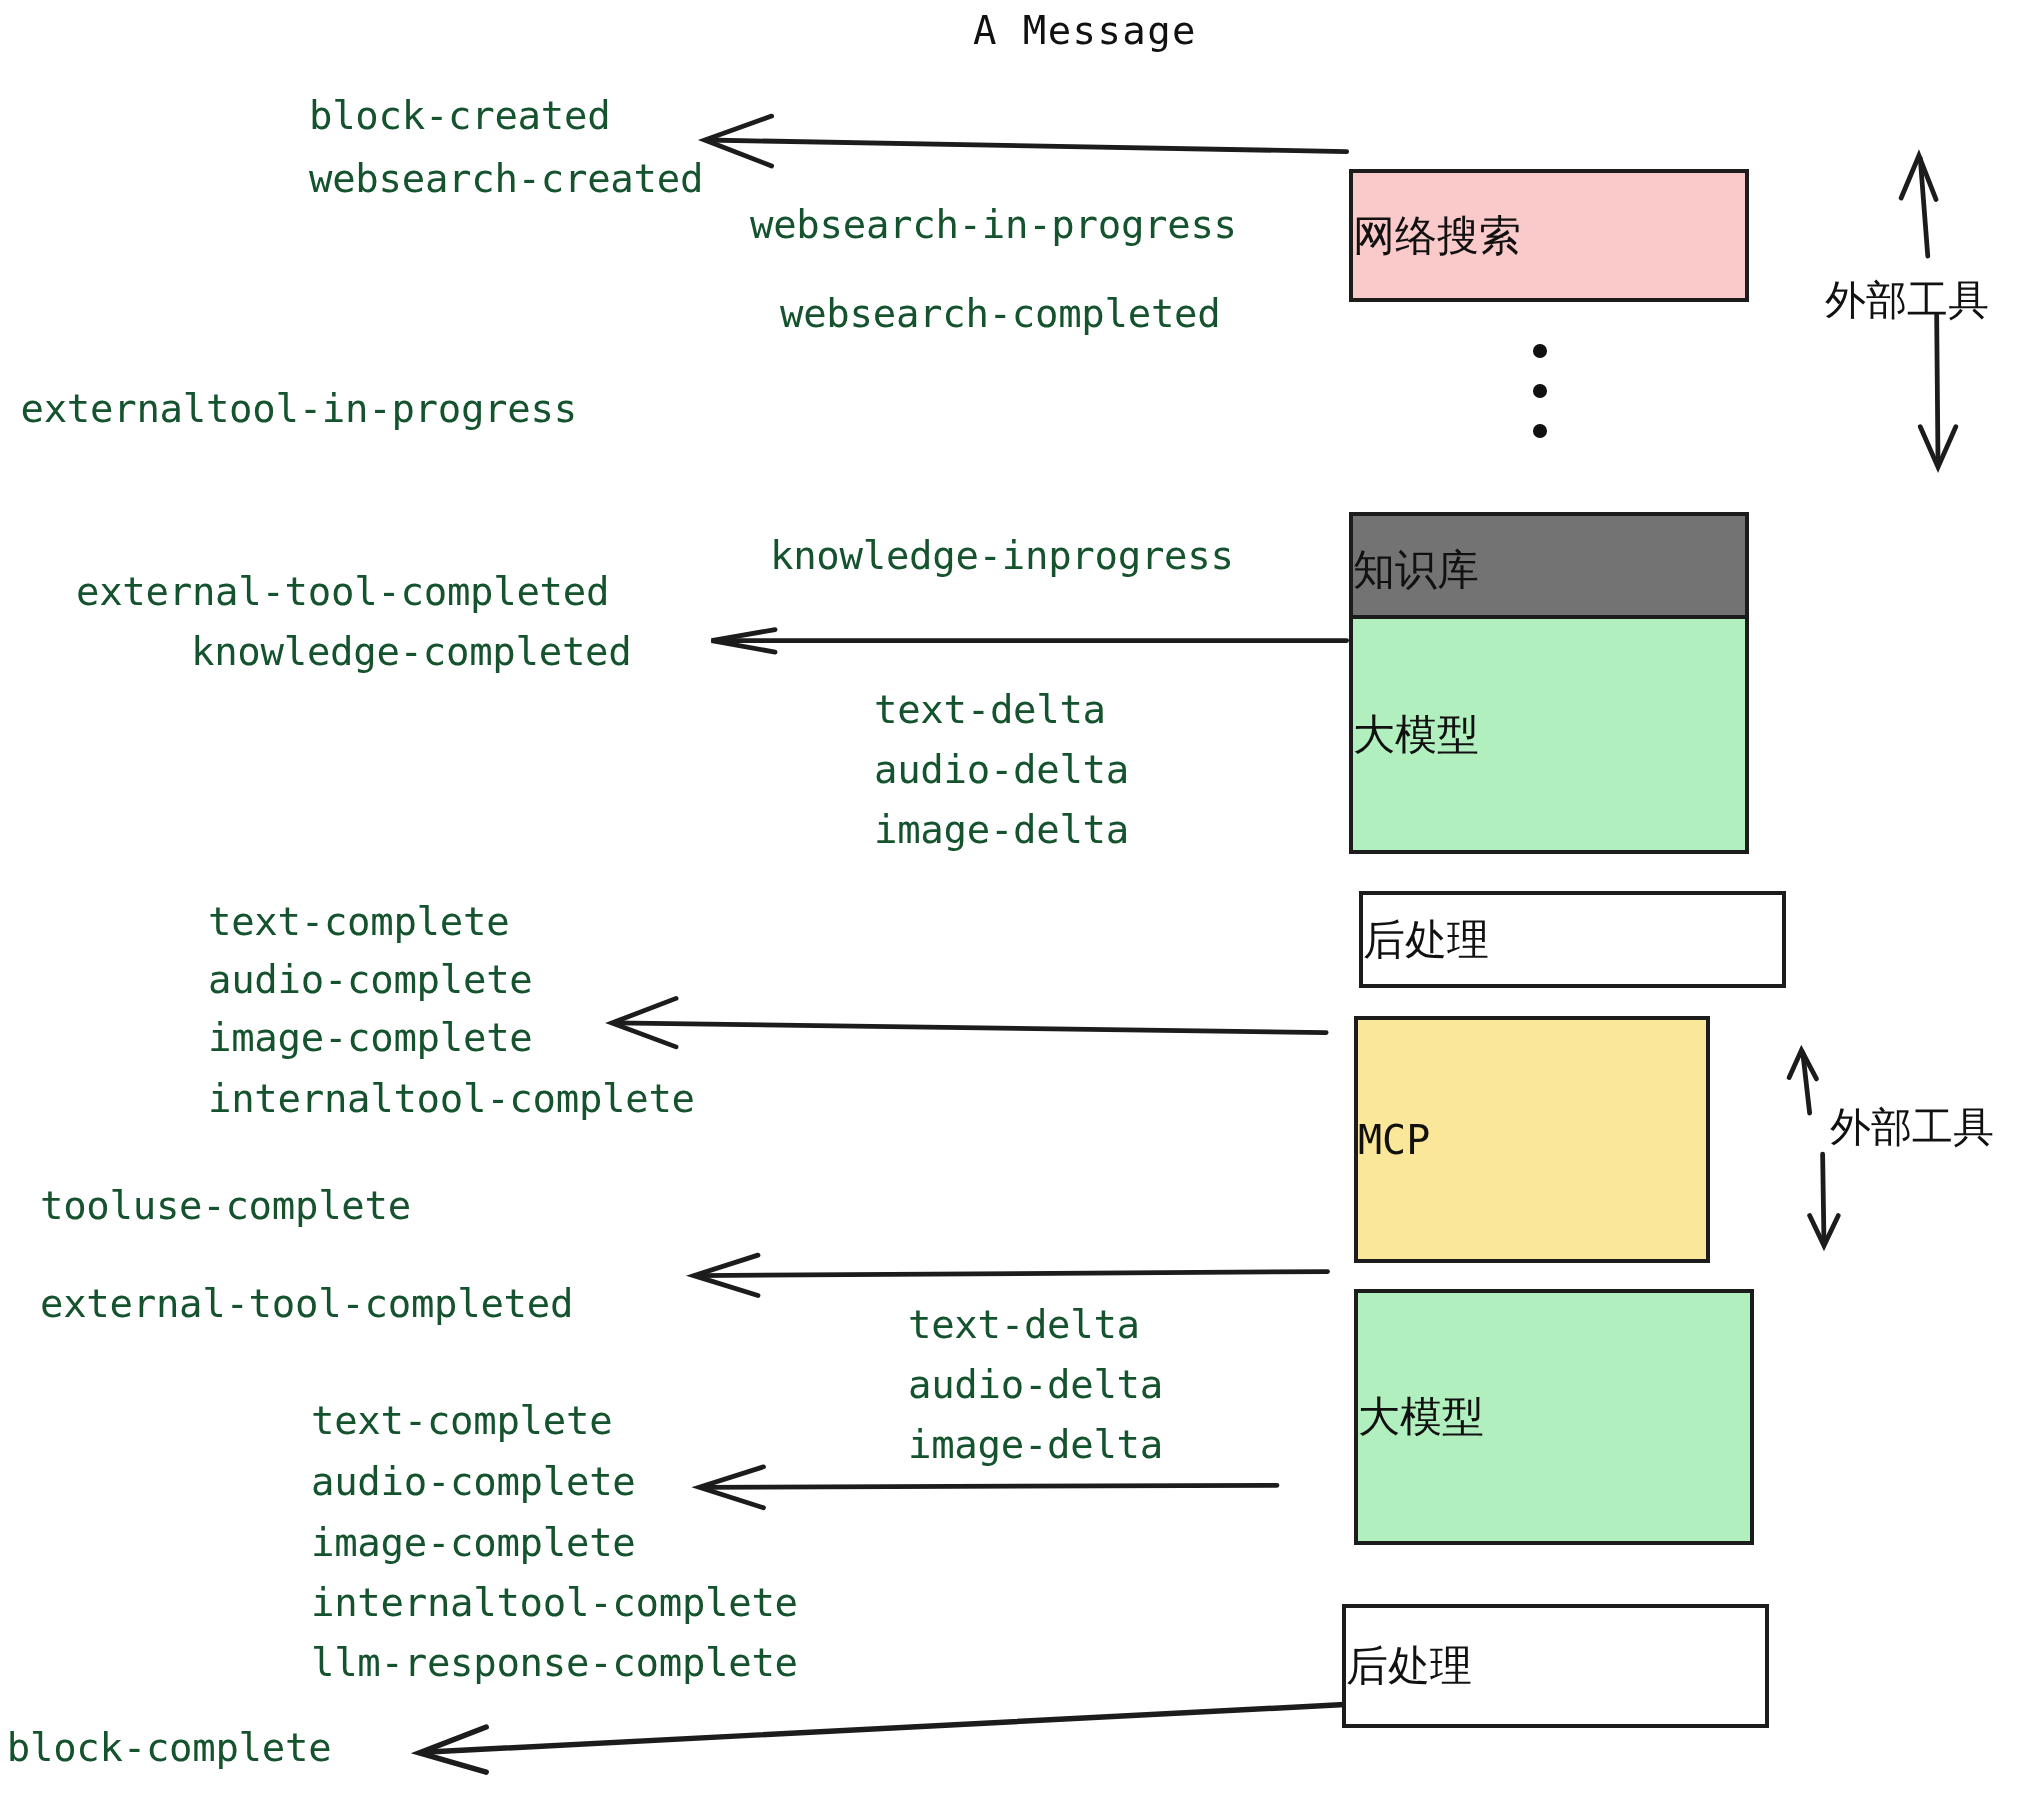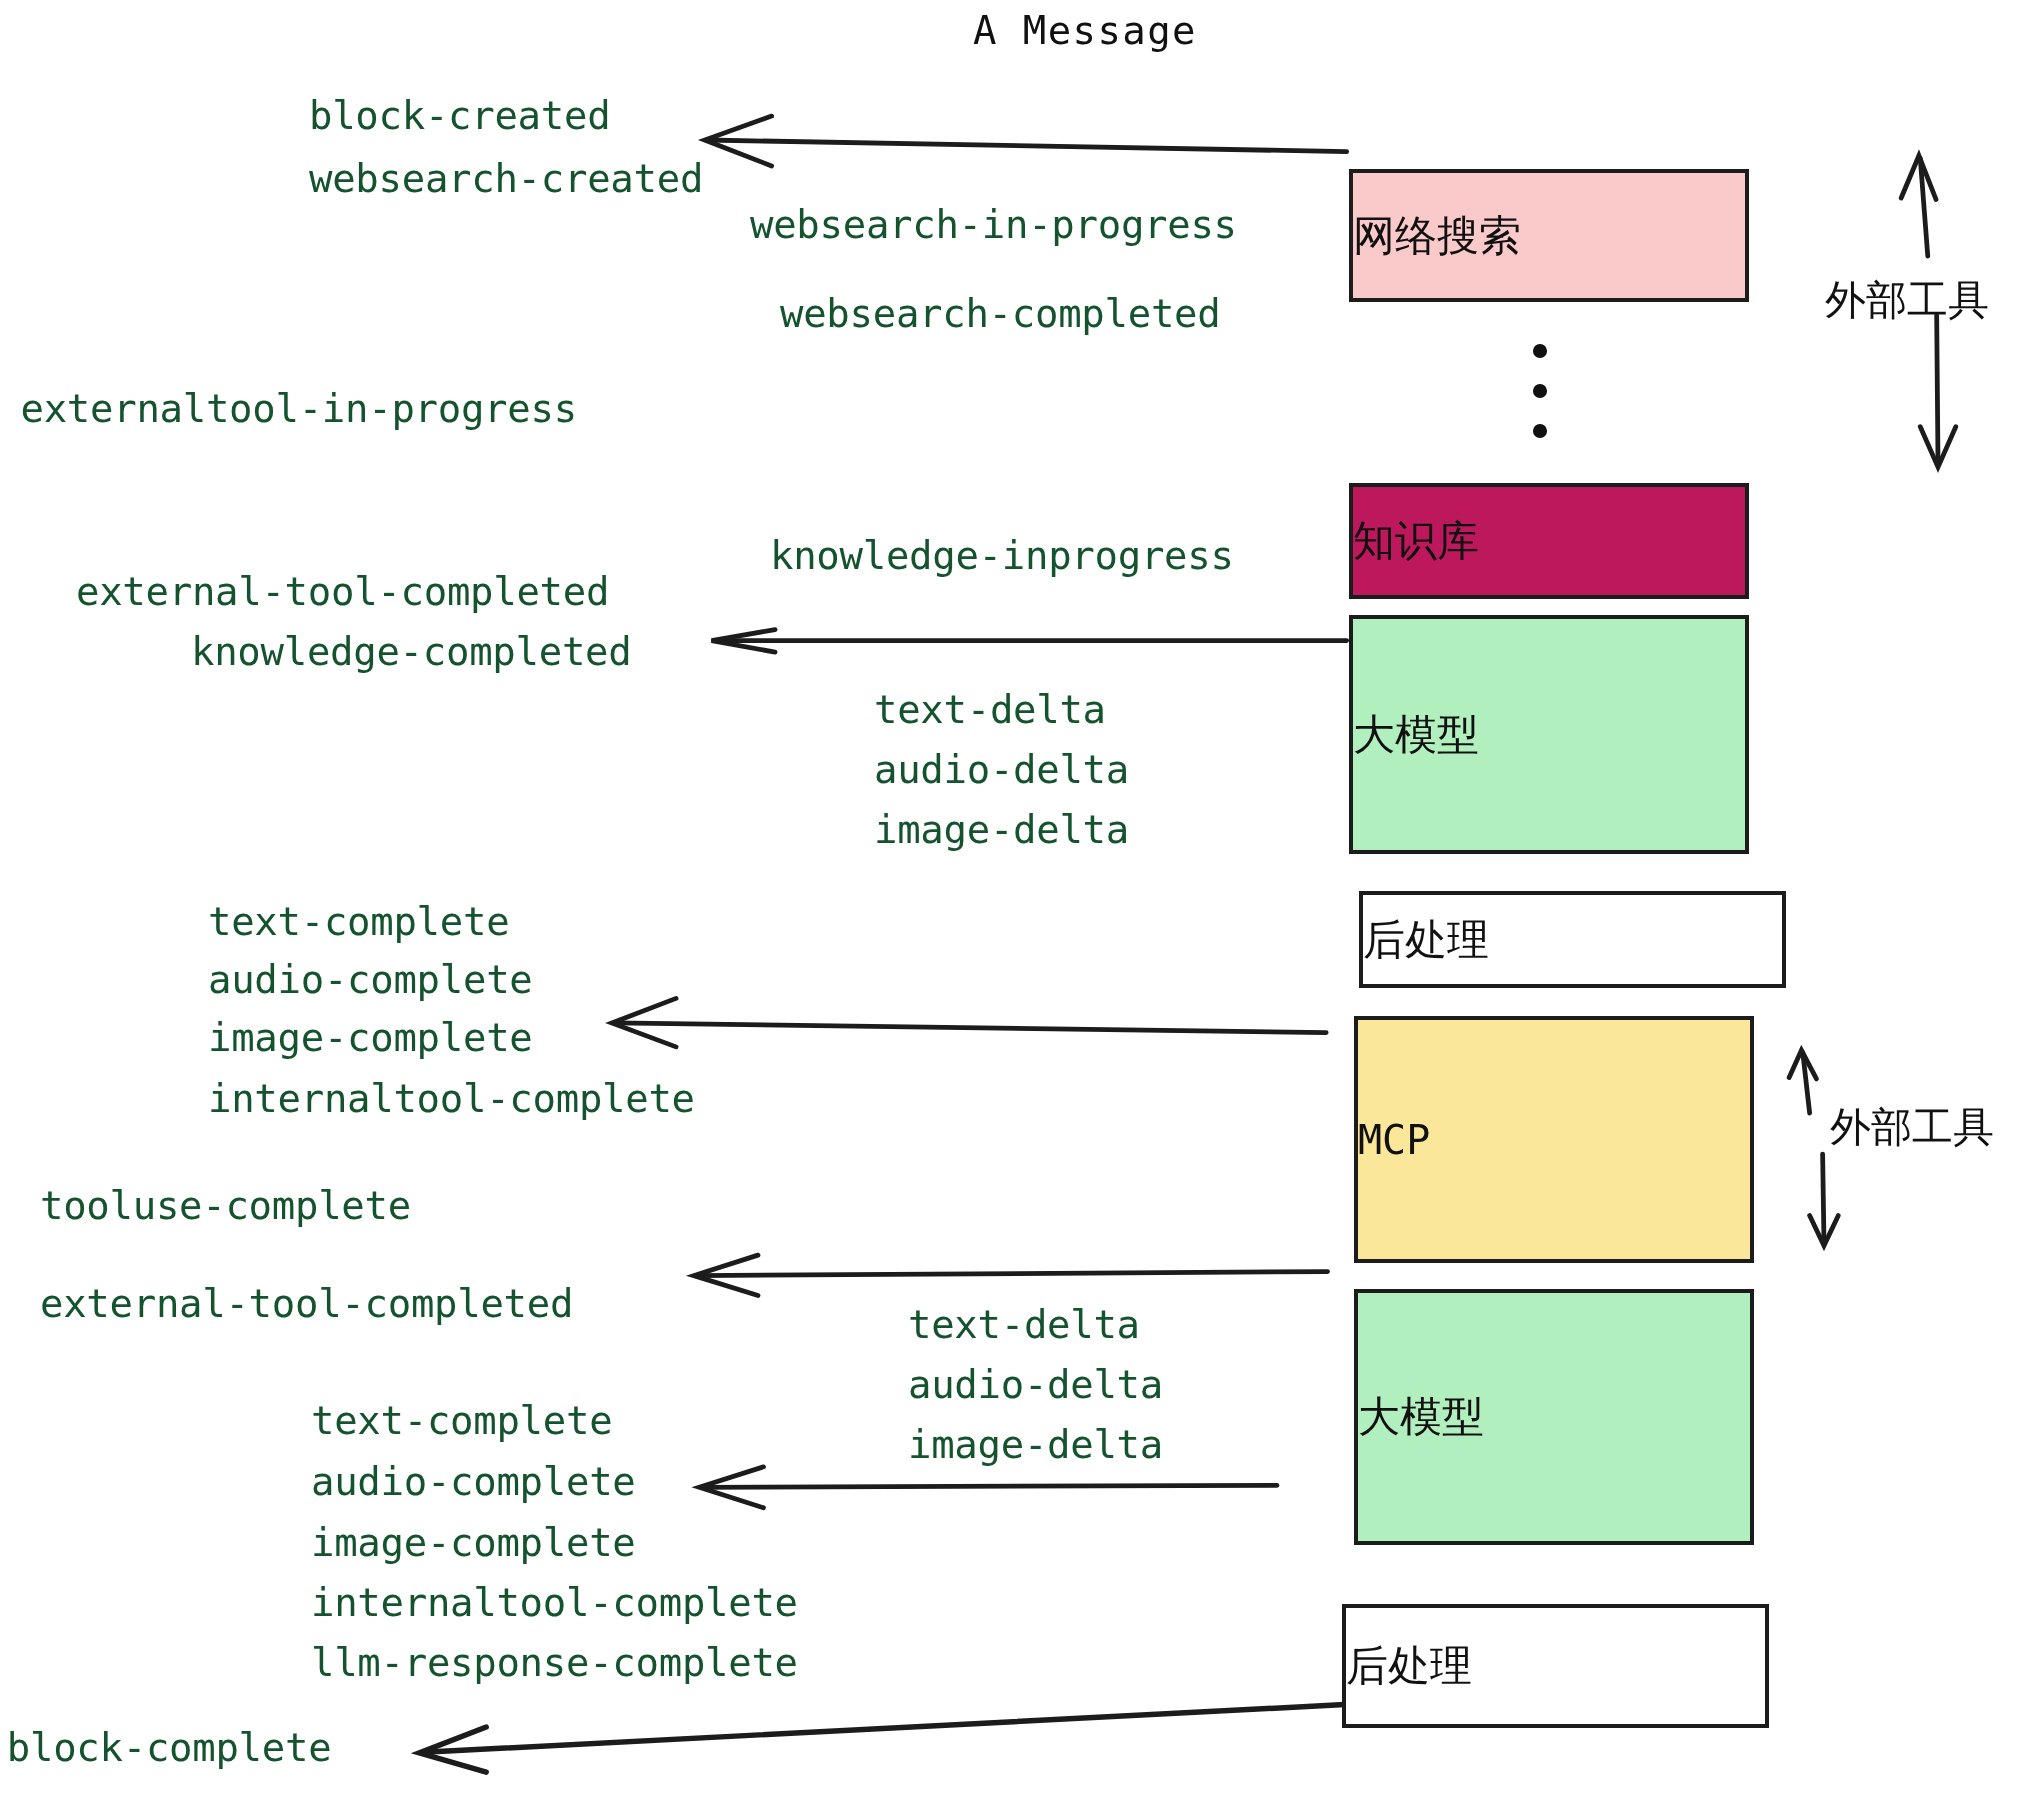--- a/index.html
+++ b/index.html
@@ -146,33 +146,33 @@
   <div class="box" style="left:1349px; top:169px; width:400px; height:133px; background:#fac9c9;">
     <span class="boxlabel">网络搜索</span>
   </div>
 
   <div class="vdots" style="left:1533px; top:344px; width:13.7px; height:94px;">
     <span></span>
       <span></span>
       <span></span>
   </div>
 
-  <div class="box" style="left:1349px; top:483px; width:400px; height:116px; background:#be185d;">
+  <div class="box" style="left:1349px; top:512px; width:400px; height:116px; background:#737373;">
     <span class="boxlabel">知识库</span>
   </div>
 
   <div class="box" style="left:1349px; top:615px; width:400px; height:239px; background:#b2efbe;">
     <span class="boxlabel">大模型</span>
   </div>
 
   <div class="box" style="left:1359px; top:891px; width:427px; height:97px; background:#ffffff;">
     <span class="boxlabel">后处理</span>
   </div>
 
-  <div class="box mcp" style="left:1354px; top:1016px; width:400px; height:247px; background:#fae79a;">
+  <div class="box mcp" style="left:1354px; top:1016px; width:356px; height:247px; background:#fae79a;">
     <span class="boxlabel">MCP</span>
   </div>
 
   <div class="box" style="left:1354px; top:1289px; width:400px; height:256px; background:#b2efbe;">
     <span class="boxlabel">大模型</span>
   </div>
 
   <div class="box" style="left:1342px; top:1604px; width:427px; height:124px; background:#ffffff;">
     <span class="boxlabel">后处理</span>
   </div>

